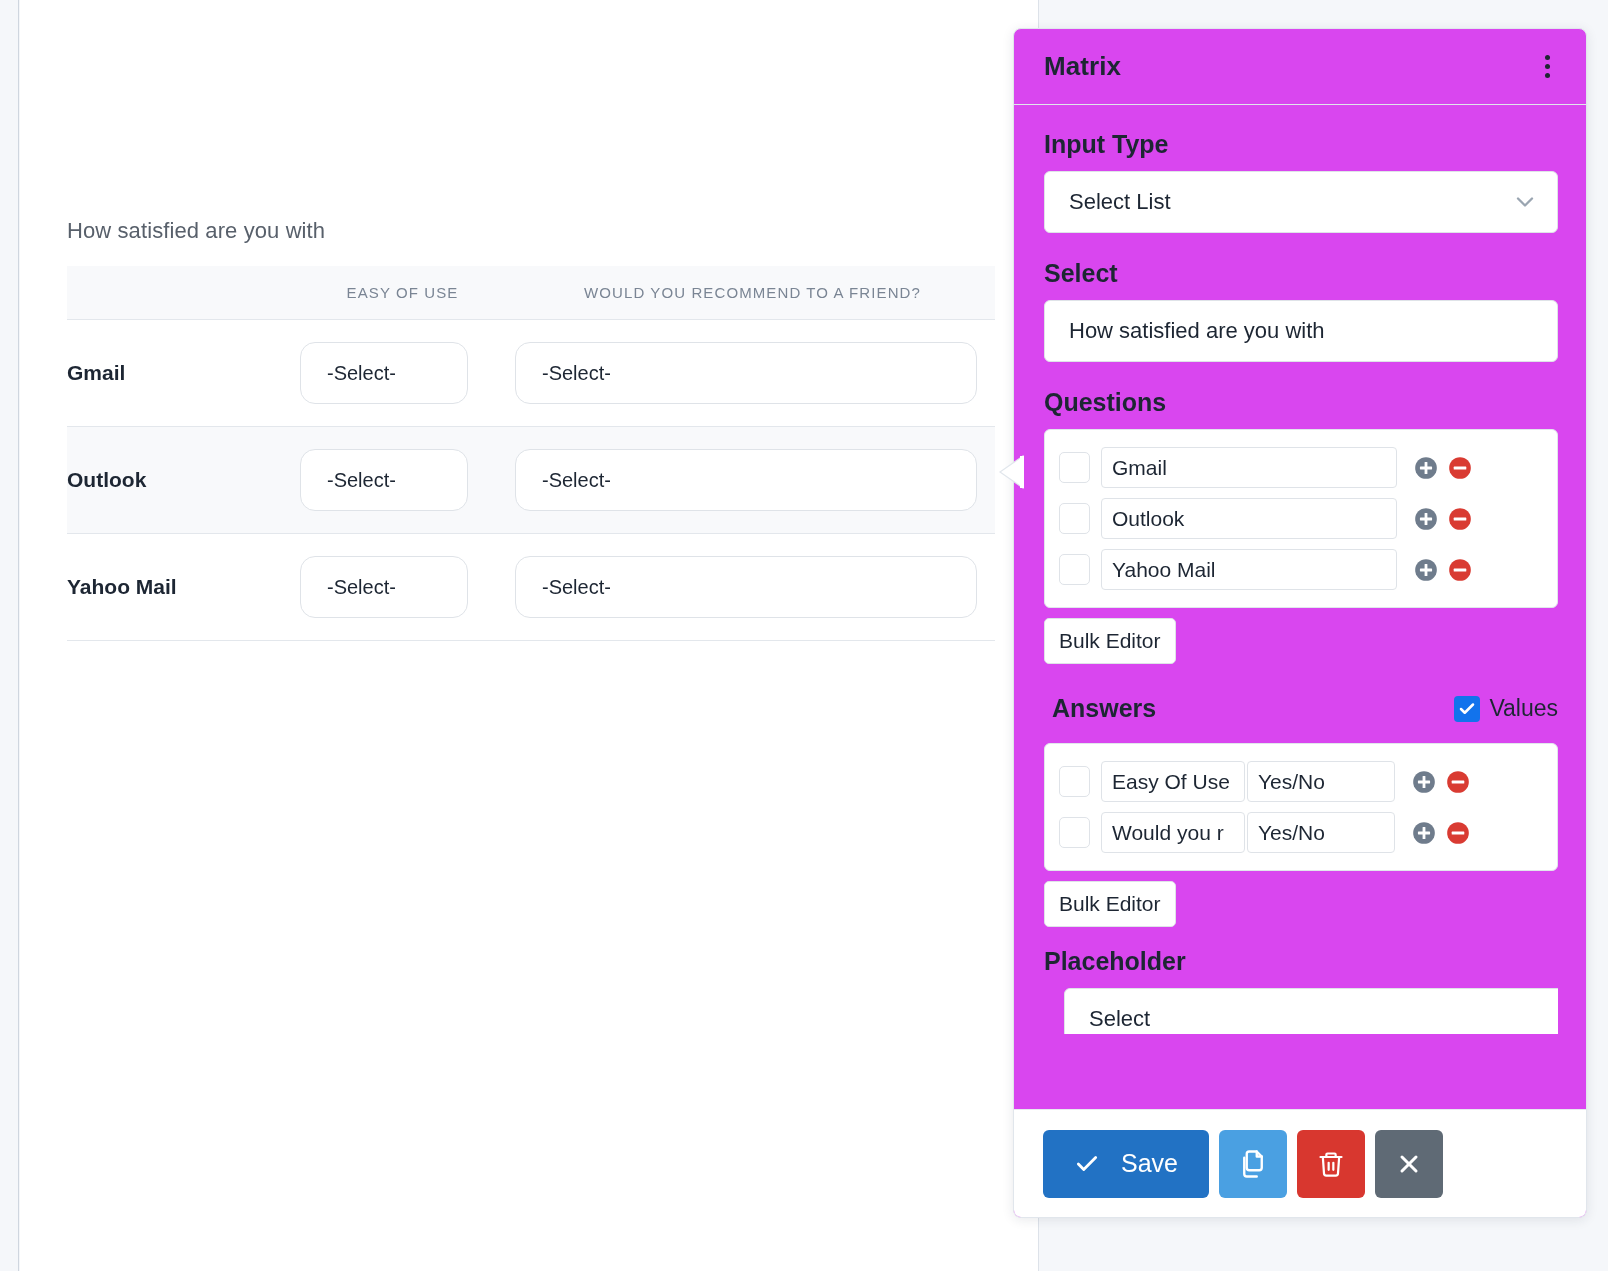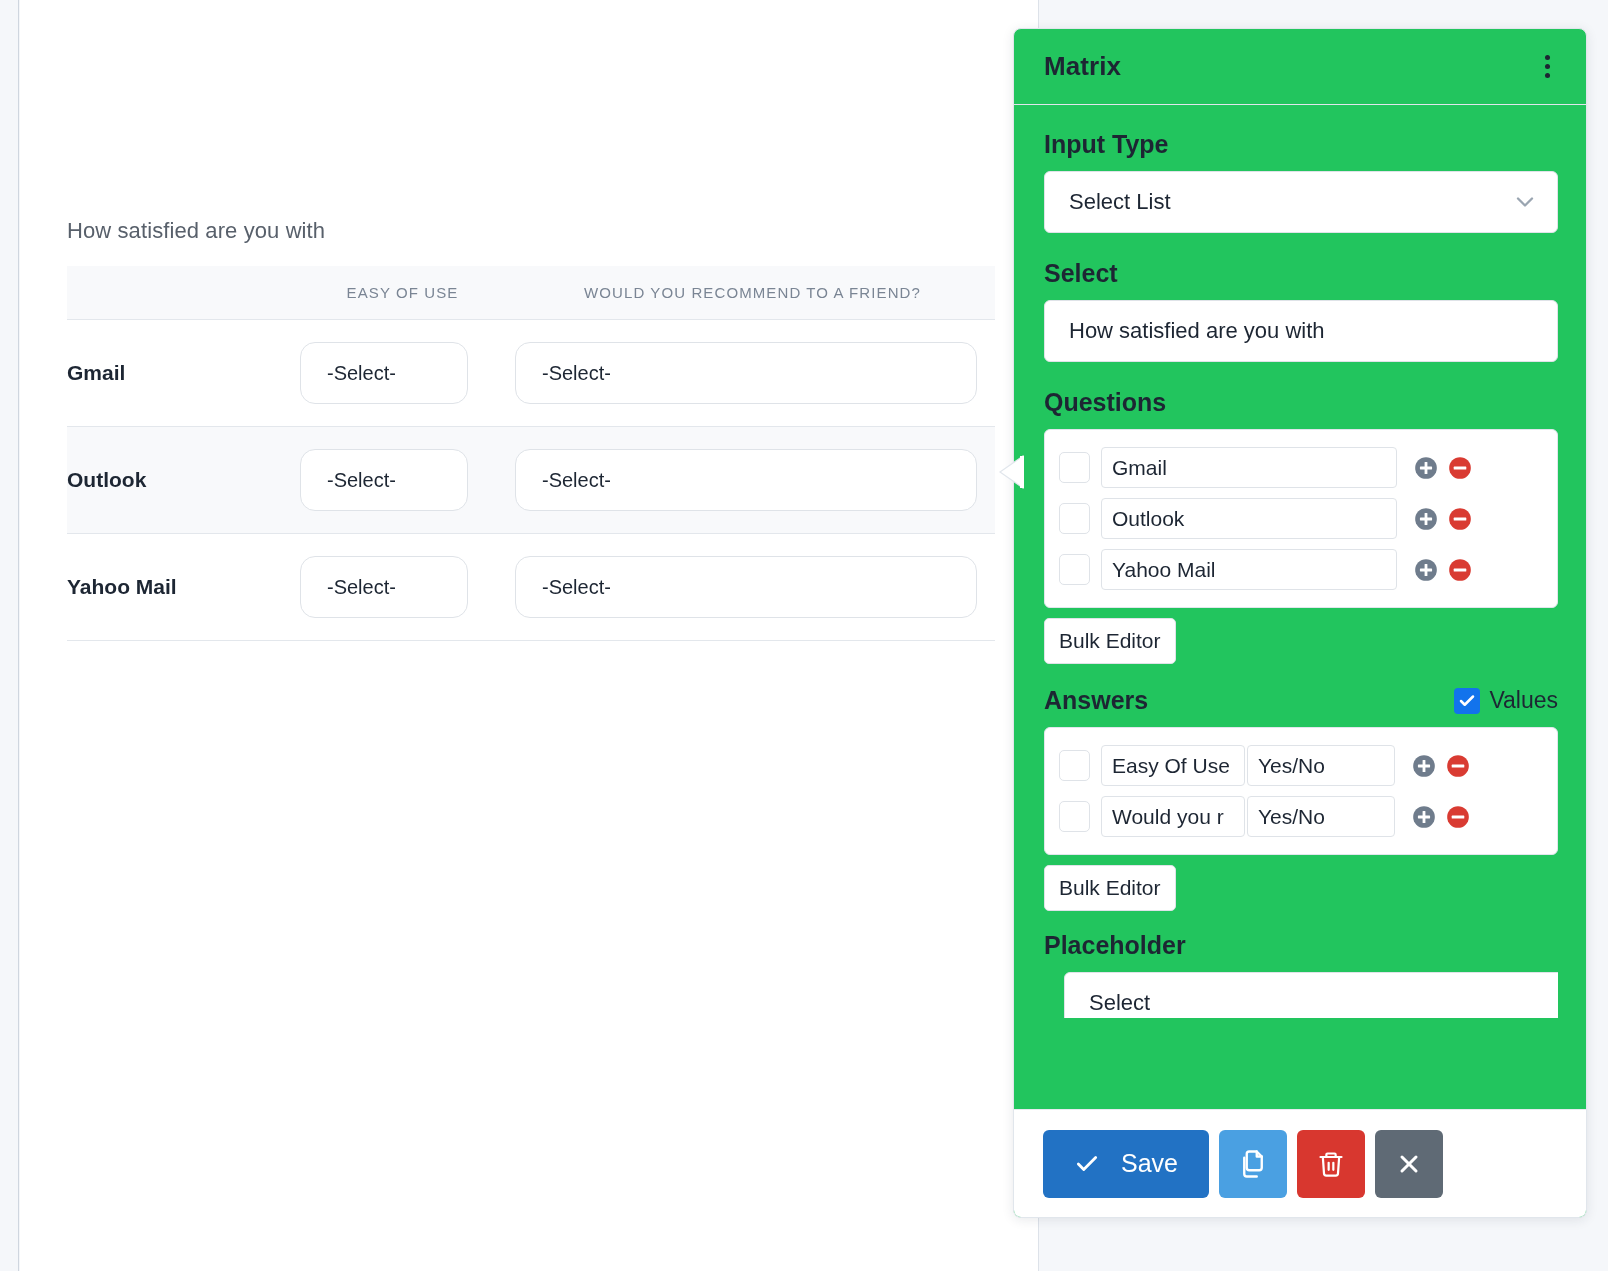--- a/index.html
+++ b/index.html
@@ -95,21 +95,21 @@
     color: #1d2633;
   }
   td.cell-a .sel-box { width: 168px; margin: 0 auto 0 5px; }
   td.cell-b .sel-box { width: 462px; margin: 0 auto 0 5px; }
 
   
   .panel {
     position: absolute;
     left: 1013px; top: 28px;
     width: 574px; height: 1190px;
-    background: #22c55e;
+    background: #d946ef;
     border: 1px solid #e1e6ec;
     border-radius: 8px;
     box-shadow: 0 2px 12px rgba(28,40,60,.10);
     overflow: hidden;
   }
   .panel-pointer {
     position: absolute;
     left: 998px; top: 455px;
     width: 26px; height: 34px;
     z-index: 4;
@@ -229,21 +229,21 @@
     font-size: 21px;
     color: #1d2633;
     cursor: pointer;
   }
 
   .answers-head {
     display: flex;
     align-items: center;
     margin: 22px 0 12px 0;
   }
-  .answers-head .field-label { margin: 0; flex: 1; }
+  .answers-head .field-label { margin: 8px; flex: 1; }
   .values-toggle { display: flex; align-items: center; gap: 9px; cursor: pointer; padding-left: 32px; }
   .values-box {
     width: 26px; height: 26px;
     background: #1273ec;
     border-radius: 4px;
     display: flex; align-items: center; justify-content: center;
   }
   .values-label { font-size: 23px; color: #1d2633; }
 
   .placeholder-clip {

